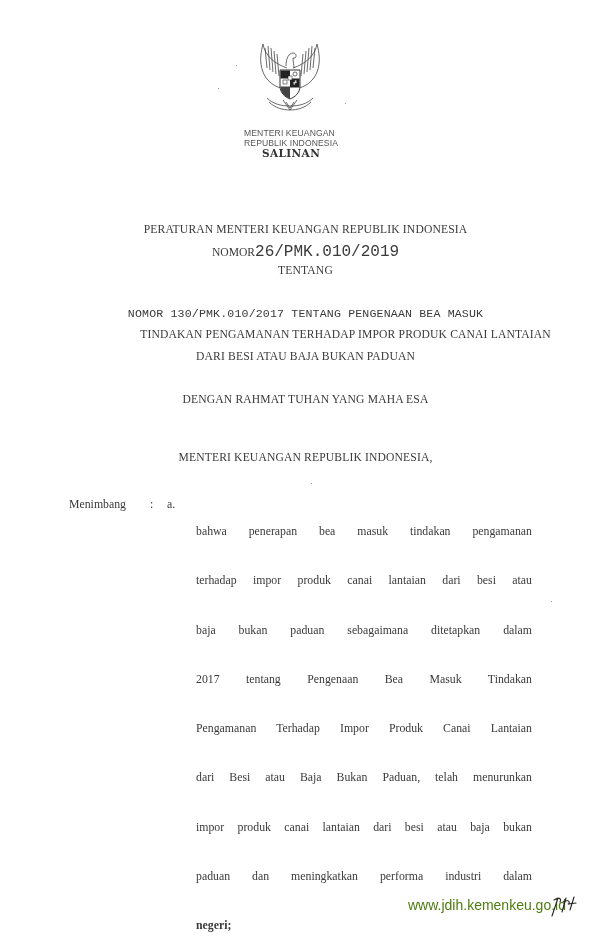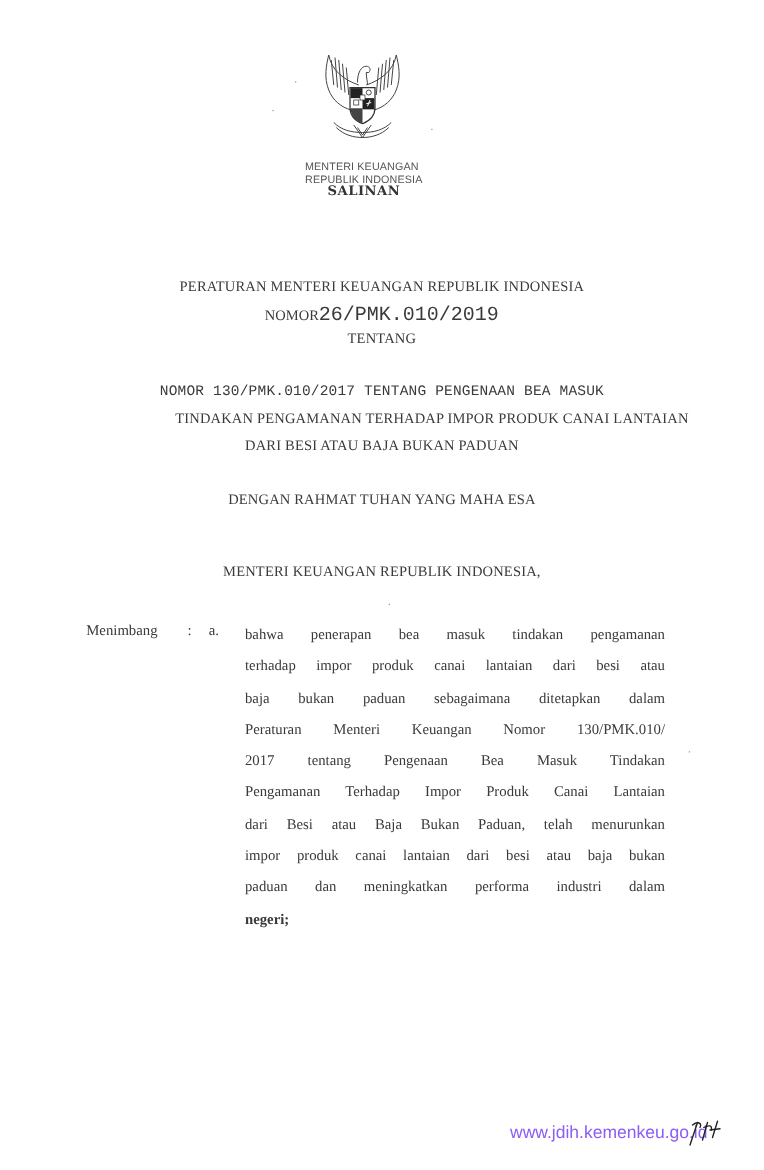--- a/index.html
+++ b/index.html
@@ -89,32 +89,33 @@
     font-family: "Liberation Serif", "DejaVu Serif", serif;
     font-size: 11.8px;
     line-height: 25.3px;
     color: #3a3a3a;
   }
   .para .ln {
     display: block;
     text-align: justify;
     text-align-last: justify;
     white-space: nowrap;
+    margin-top: 24px;
   }
   .para .ln.last {
     text-align-last: left;
     font-weight: bold;
   }
   .footer-link {
     position: absolute;
     left: 408px;
     top: 897px;
     font-family: "Liberation Sans", "DejaVu Sans", sans-serif;
     font-size: 14px;
-    color: #8b5cf6;
+    color: #4d7c0f;
     text-decoration: none;
   }
   .paraf {
     position: absolute;
     left: 548px;
     top: 892px;
     width: 30px;
     height: 26px;
   }
   .speck { position: absolute; width: 1px; height: 1px; background: #999; }
@@ -179,21 +180,20 @@
   <div class="center-line" style="top:435px;margin-top:16px;">MENTERI KEUANGAN REPUBLIK INDONESIA,</div>
 
   <div class="body-row label-menimbang">Menimbang</div>
   <div class="body-row label-colon">:</div>
   <div class="body-row label-item">a.</div>
 
   <div class="para">
     <span class="ln">bahwa penerapan bea masuk tindakan pengamanan</span>
     <span class="ln">terhadap impor produk canai lantaian dari besi atau</span>
     <span class="ln">baja bukan paduan sebagaimana ditetapkan dalam</span>
-    <span class="ln">Peraturan Menteri Keuangan Nomor 130/PMK.010/</span>
     <span class="ln">2017 tentang Pengenaan Bea Masuk Tindakan</span>
     <span class="ln">Pengamanan Terhadap Impor Produk Canai Lantaian</span>
     <span class="ln">dari Besi atau Baja Bukan Paduan, telah menurunkan</span>
     <span class="ln">impor produk canai lantaian dari besi atau baja bukan</span>
     <span class="ln">paduan dan meningkatkan performa industri dalam</span>
     <span class="ln last">negeri;</span>
   </div>
 
   <a class="footer-link">www.jdih.kemenkeu.go.id</a>
   <svg class="paraf" viewBox="0 0 30 26" xmlns="http://www.w3.org/2000/svg">

